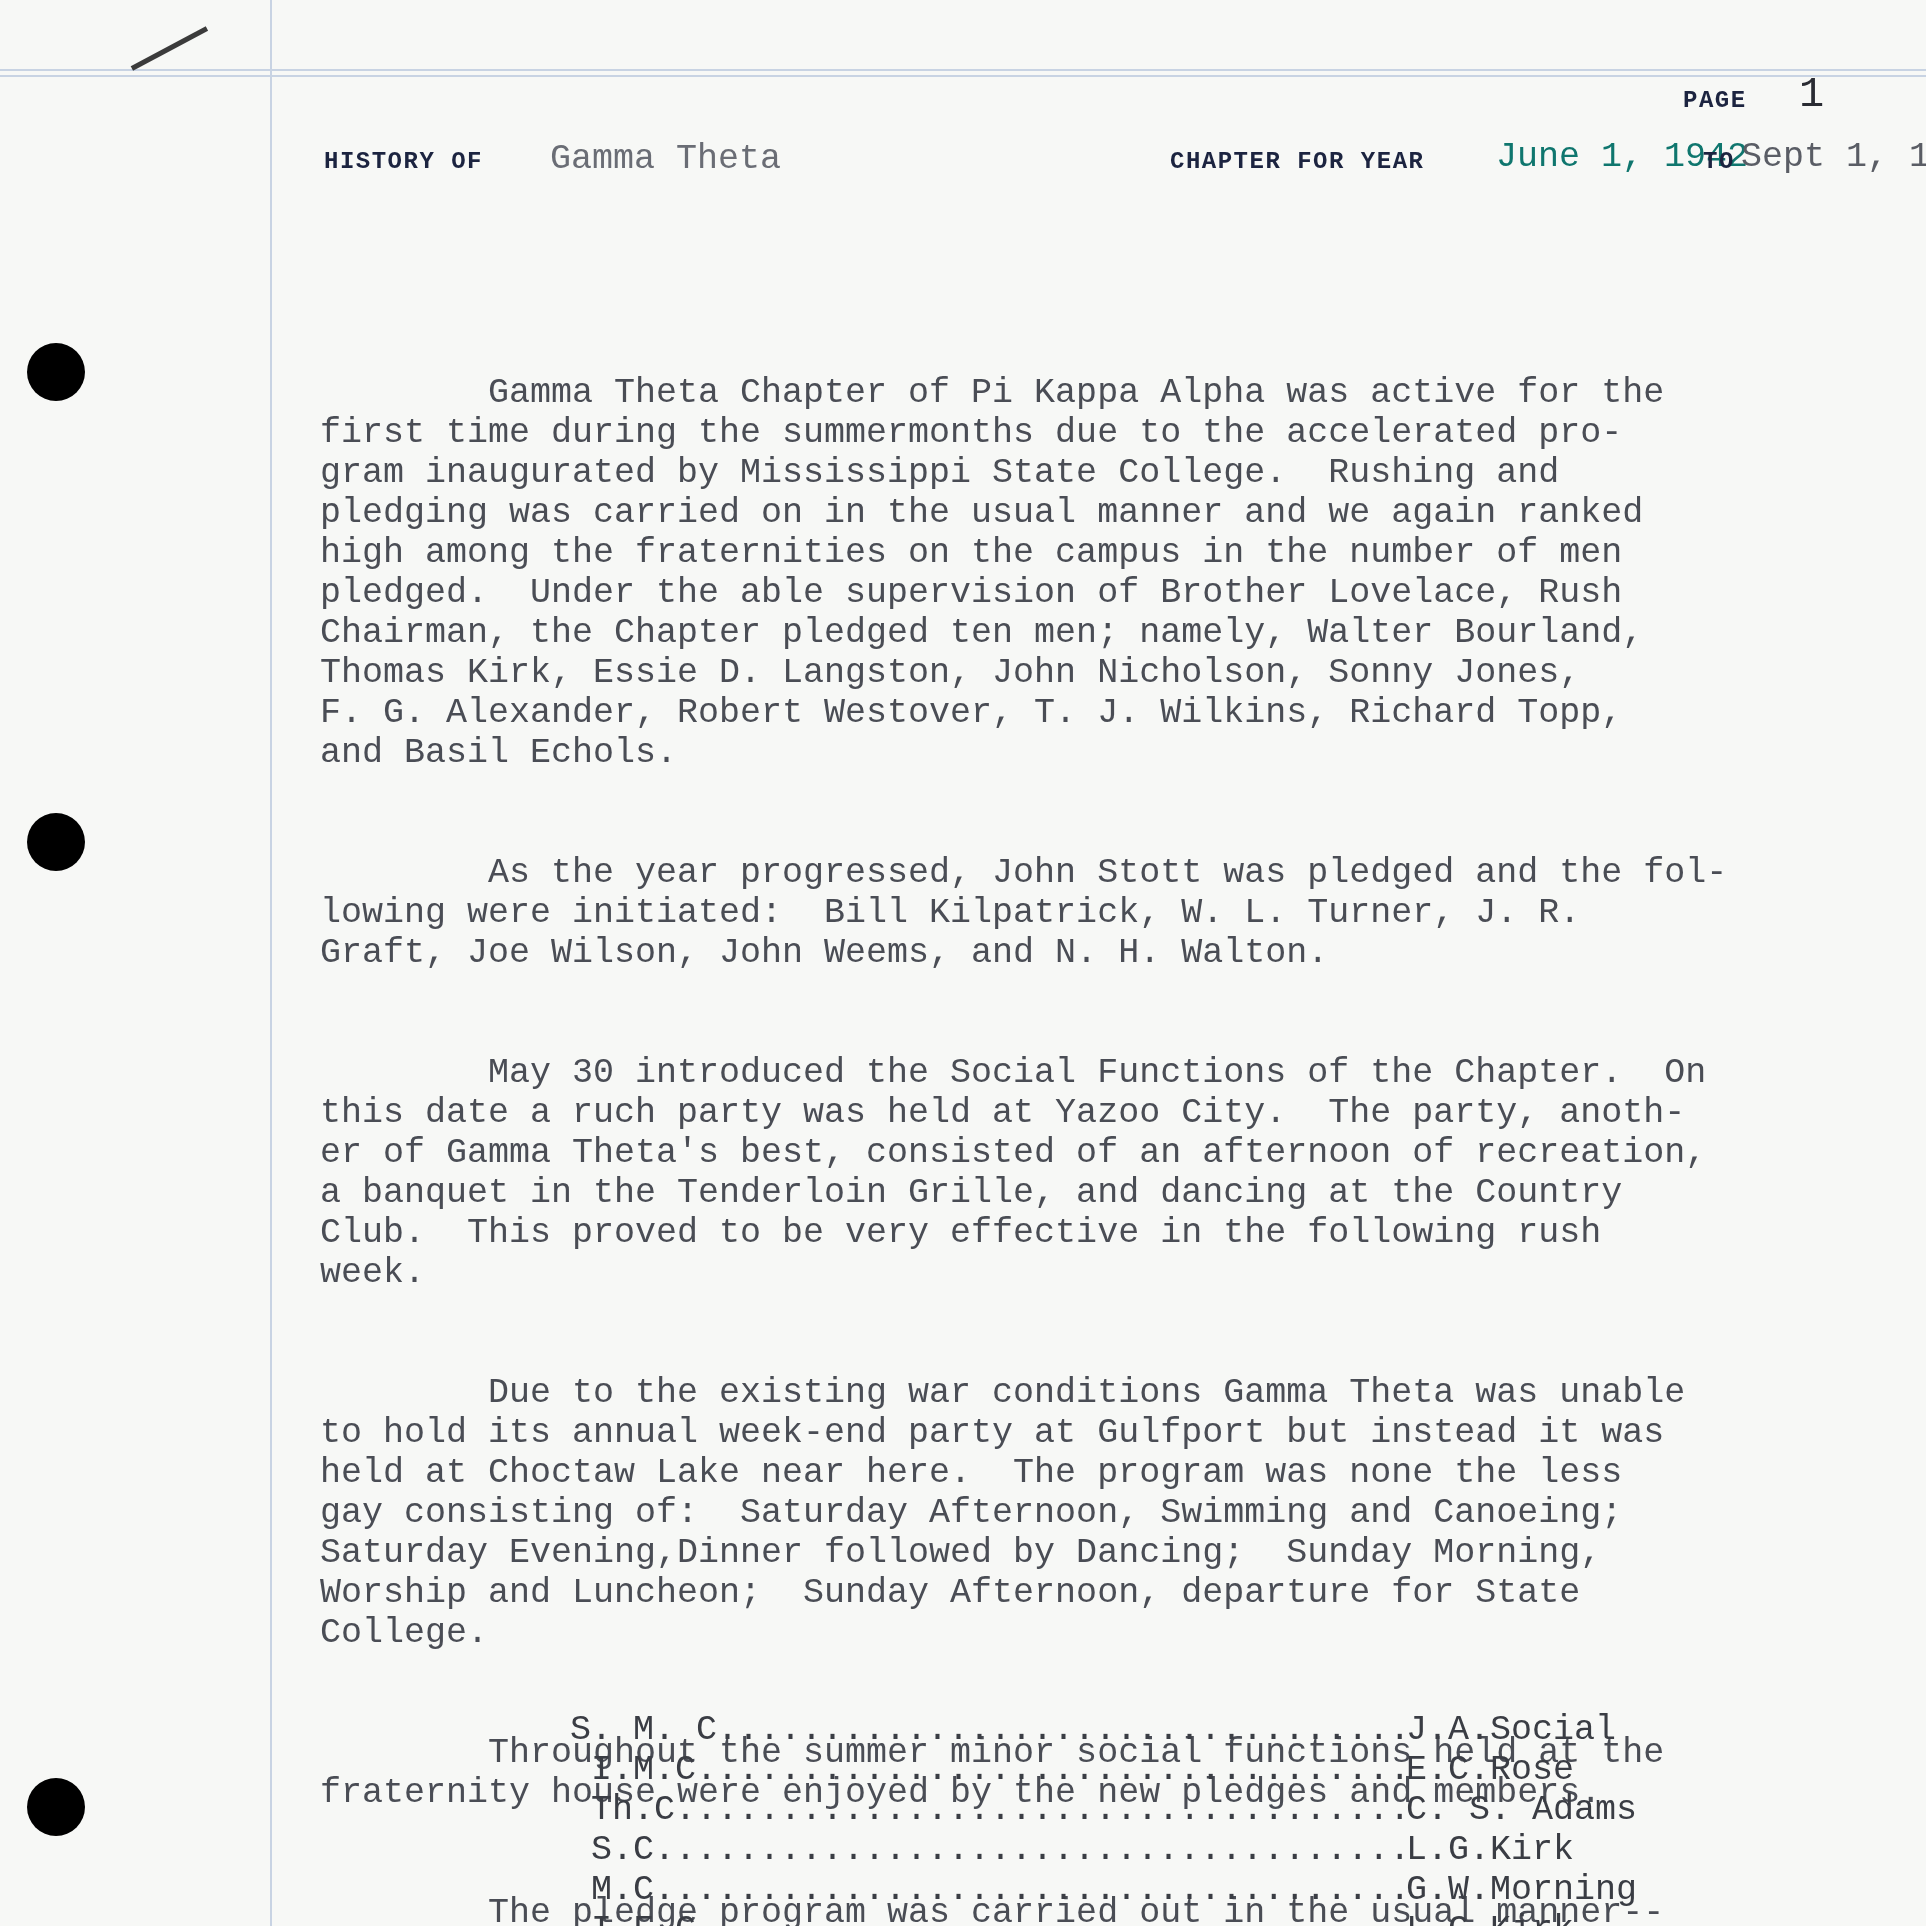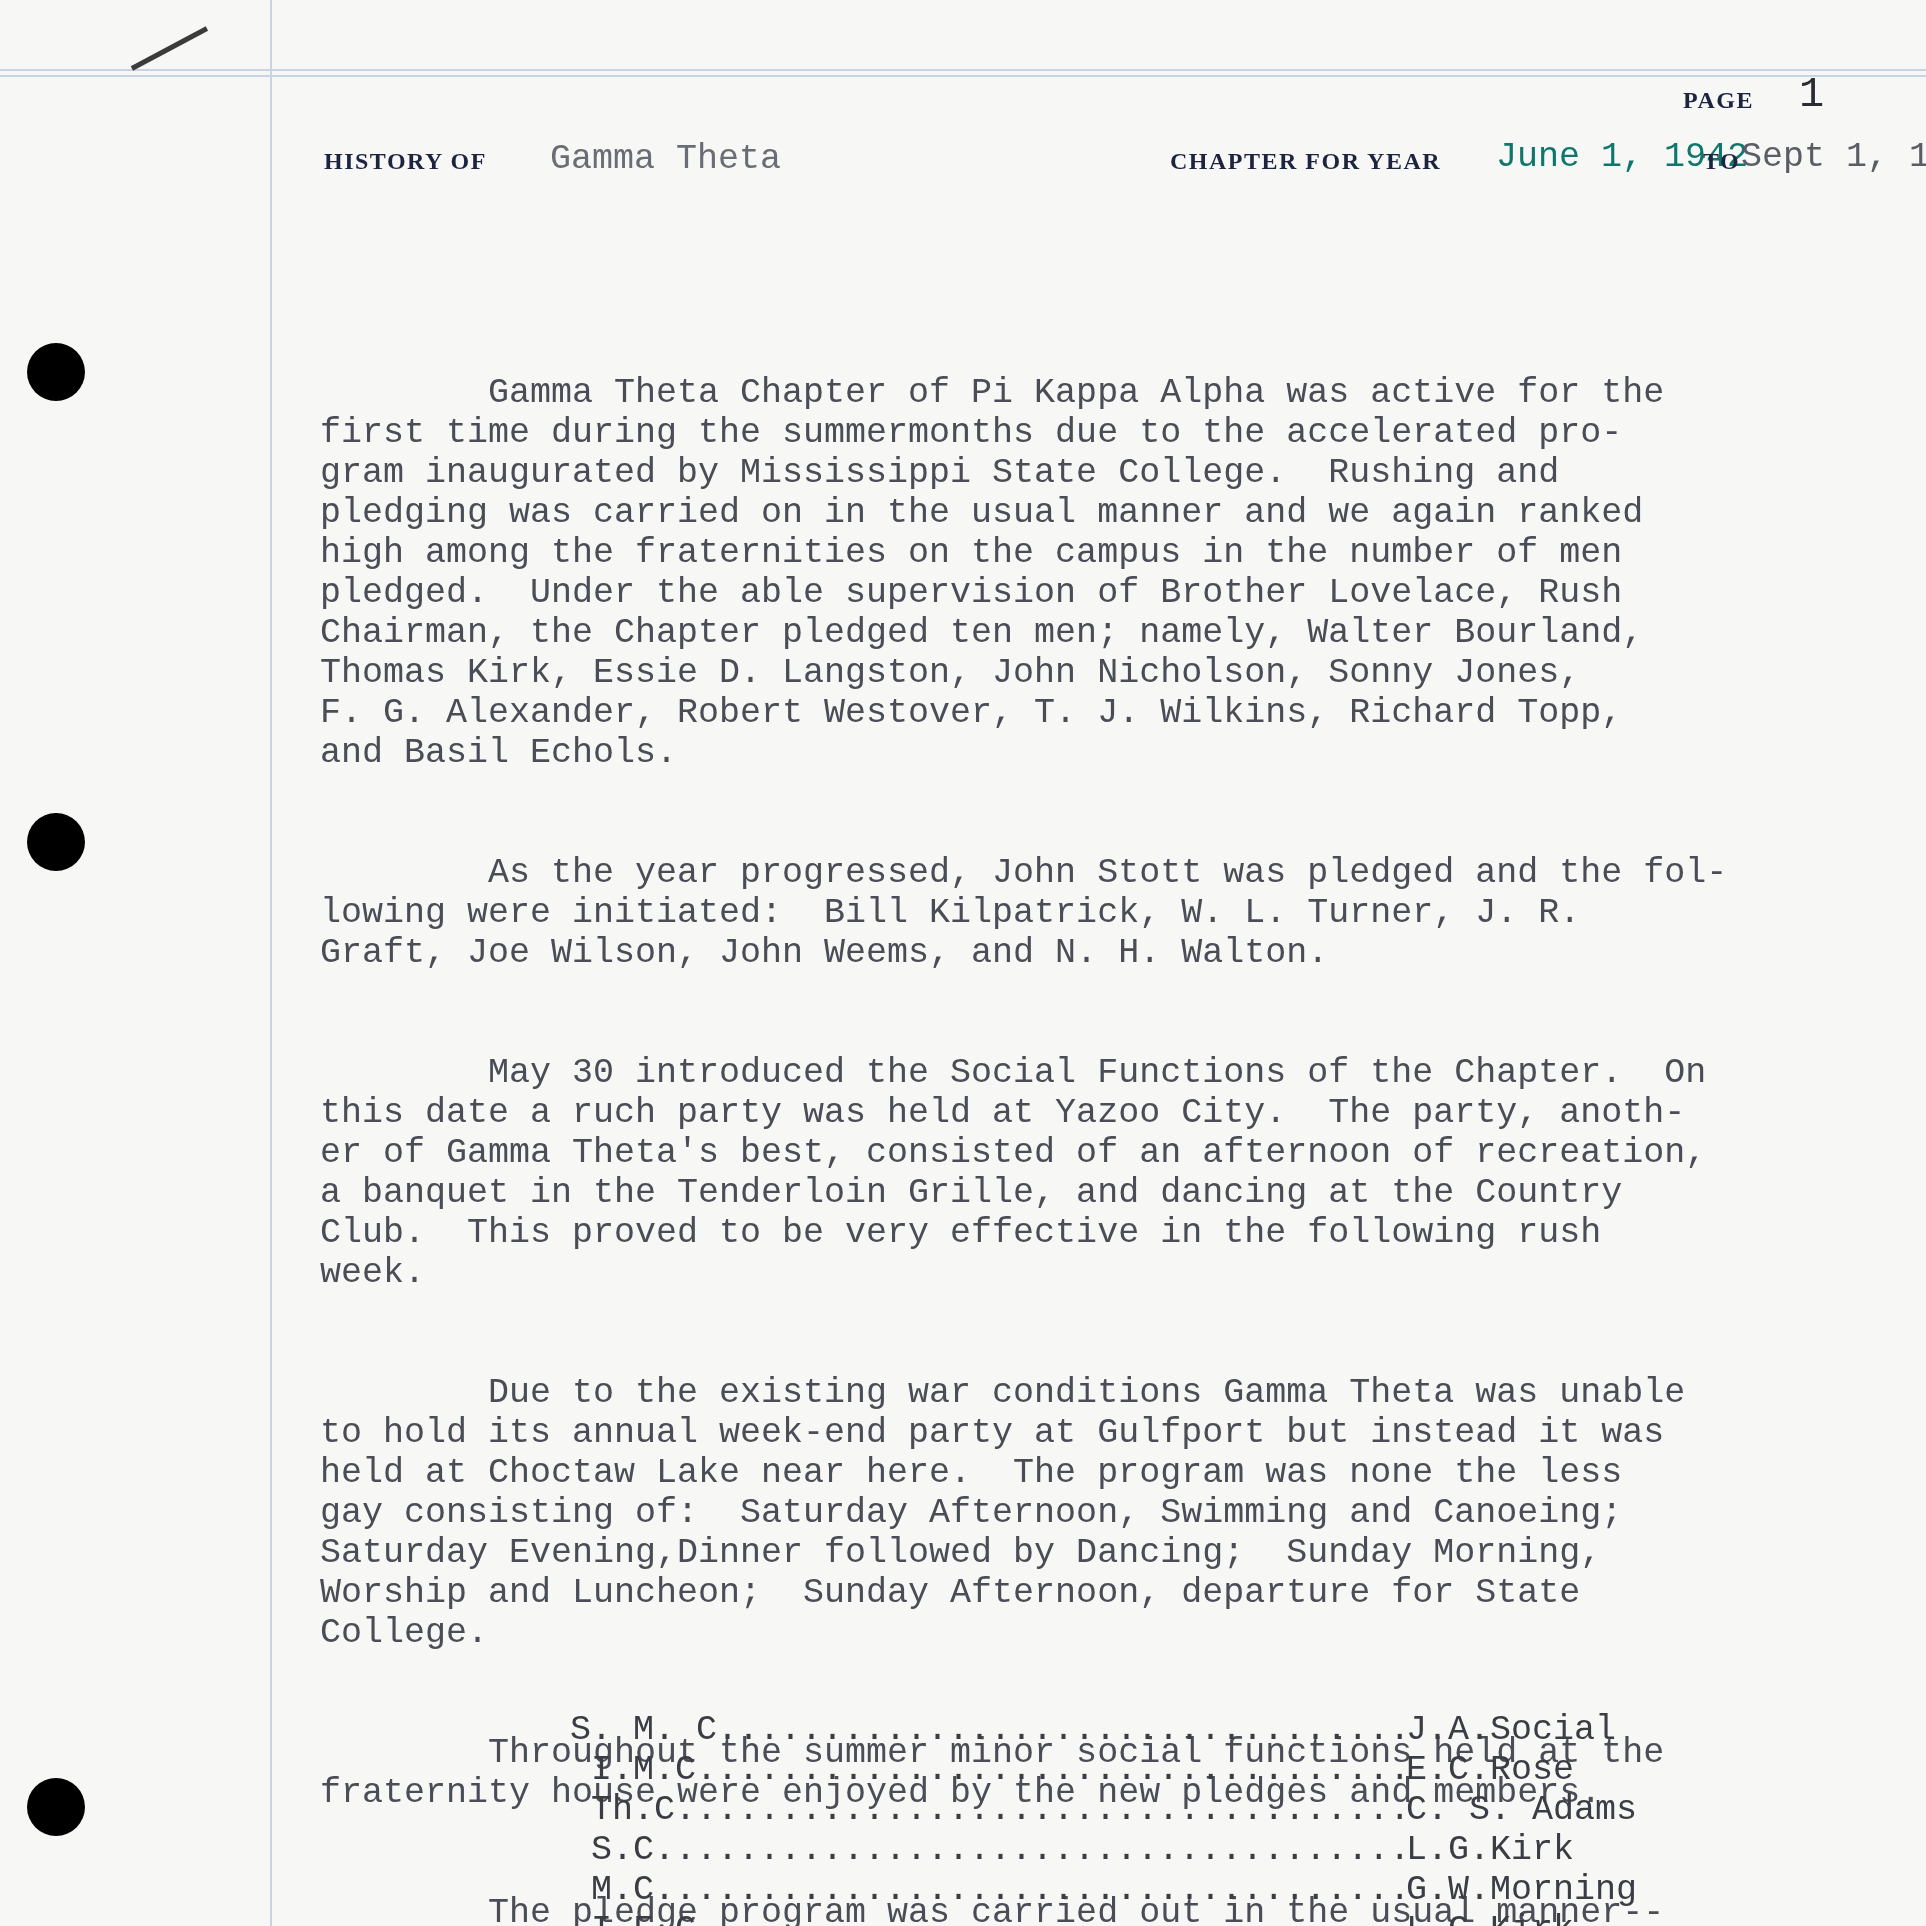--- a/index.html
+++ b/index.html
@@ -5,21 +5,21 @@
   html, body { margin: 0; padding: 0; background: #ffffff; }
   body { width: 2062px; height: 2663px; position: relative; overflow: hidden; }
   .page {
     position: absolute; left: 0; top: 0; width: 2038px; height: 2663px;
     background: #f7f8f6; border-right: 1.2px solid #d0d4d8;
     border-top-right-radius: 62px;
   }
   .rule-h { position: absolute; left: 0; width: 2038px; height: 2.3px; background: #c8d3e3; }
   .rule-v { position: absolute; top: 0; bottom: 0; width: 1.9px; background: #c8d3e3; }
   .hole { position: absolute; width: 58px; height: 58px; border-radius: 50%; background: #000; left: 27px; }
-  .printed { position: absolute; font-family: Liberation Serif, serif; font-weight: 700;
+  .printed { position: absolute; font-family: Liberation Mono, monospace; font-weight: 700;
     color: #1c2440; font-size: 24px; letter-spacing: 1.5px; }
   .typed { position: absolute; font-family: "Liberation Mono", monospace; color: #3a3d44;
     font-size: 35px; white-space: pre; line-height: 40px; }
   .typed.dark { color: #2a2c33; }
   .body-text { position: absolute; left: 320px; top: 293px; width: 1618px;
     font-family: "Liberation Mono", monospace; font-size: 35px; line-height: 40px;
     color: #4a4d55; white-space: pre; }
   .officers { position: absolute; left: 570px; top: 1710px;
     font-family: "Liberation Mono", monospace; font-size: 35px; line-height: 40px; color: #3a3d44; }
   .off-row { display: flex; white-space: pre; }

